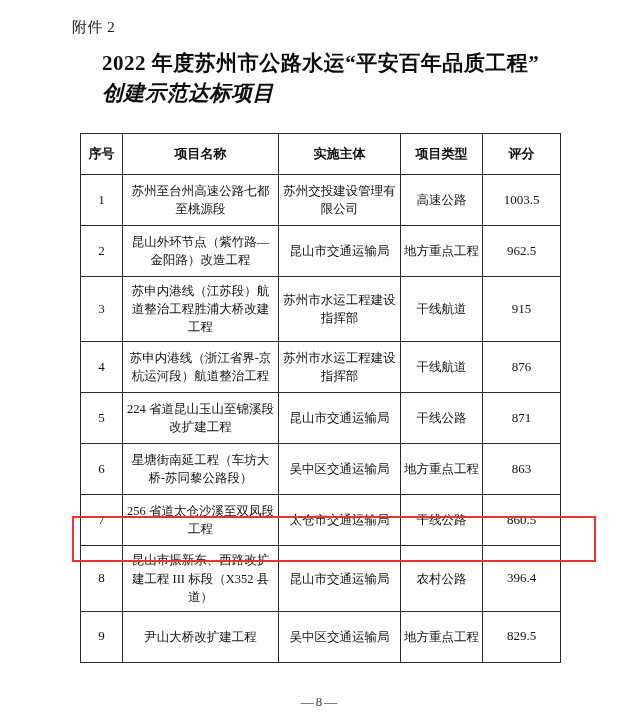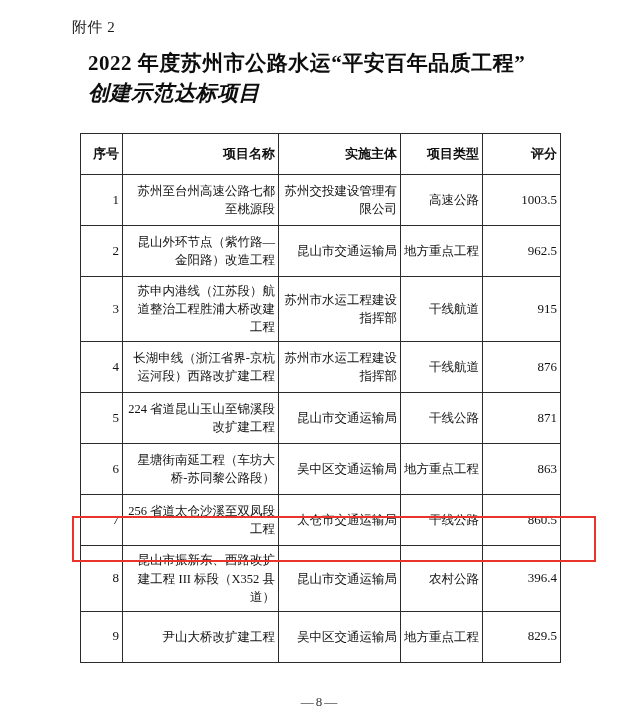--- a/index.html
+++ b/index.html
@@ -24,21 +24,21 @@
   .attachment-label {
     position: absolute;
     left: 72px;
     top: 18px;
     font-size: 15px;
     letter-spacing: 0.5px;
     color: #1a1a1a;
   }
   .doc-title {
     position: absolute;
-    left: 88px;
+    left: 102px;
     top: 48px;
     width: 470px;
     font-size: 21px;
     font-weight: bold;
     line-height: 1.45;
     letter-spacing: 0.5px;
     color: #0d0d0d;
     text-align: left;
   }
   .doc-title .line2 {
@@ -50,21 +50,21 @@
     left: 80px;
     top: 133px;
     width: 480px;
     border-collapse: collapse;
     table-layout: fixed;
     font-size: 12.5px;
   }
   table.score-table th,
   table.score-table td {
     border: 1px solid #2b2b2b;
-    text-align: right;
+    text-align: center;
     vertical-align: middle;
     line-height: 1.45;
     padding: 5px 3px;
     color: #111111;
   }
   table.score-table th {
     font-weight: bold;
     font-size: 13px;
     height: 30px;
   }
@@ -150,21 +150,21 @@
       </tr>
       <tr class="row-body">
         <td class="cell-idx">3</td>
         <td class="cell-name">苏申内港线（江苏段）航道整治工程胜浦大桥改建工程</td>
         <td class="cell-owner">苏州市水运工程建设指挥部</td>
         <td class="cell-type">干线航道</td>
         <td class="cell-score">915</td>
       </tr>
       <tr class="row-body">
         <td class="cell-idx">4</td>
-        <td class="cell-name">长湖申线（浙江省界-京杭运河段）西路改扩建工程</td>
+        <td class="cell-name">苏申内港线（浙江省界-京杭运河段）航道整治工程</td>
         <td class="cell-owner">苏州市水运工程建设指挥部</td>
         <td class="cell-type">干线航道</td>
         <td class="cell-score">876</td>
       </tr>
       <tr class="row-body">
         <td class="cell-idx">5</td>
         <td class="cell-name">224 省道昆山玉山至锦溪段改扩建工程</td>
         <td class="cell-owner">昆山市交通运输局</td>
         <td class="cell-type">干线公路</td>
         <td class="cell-score">871</td>

